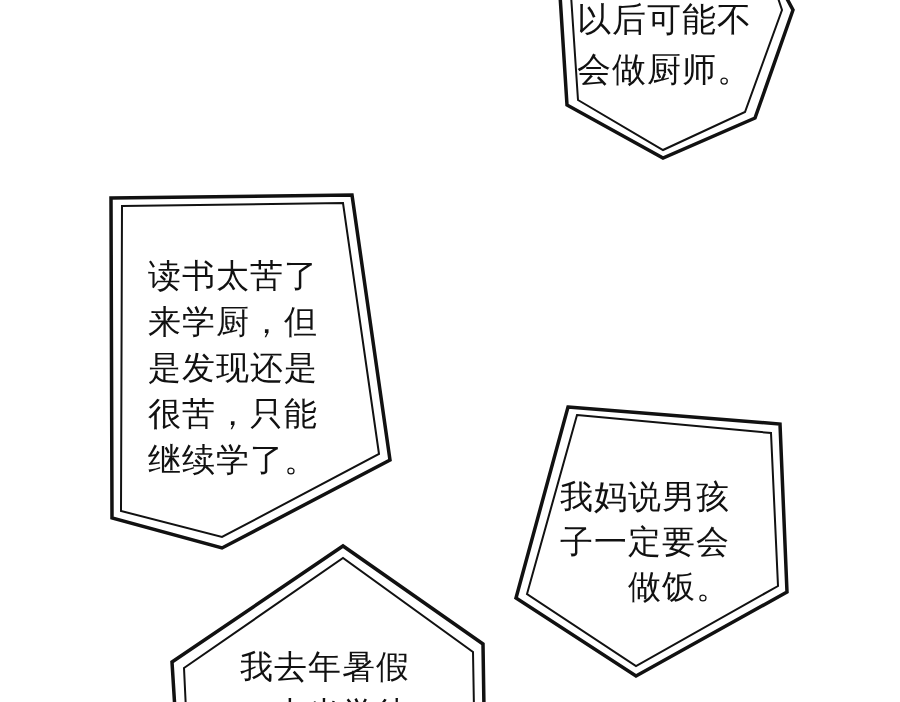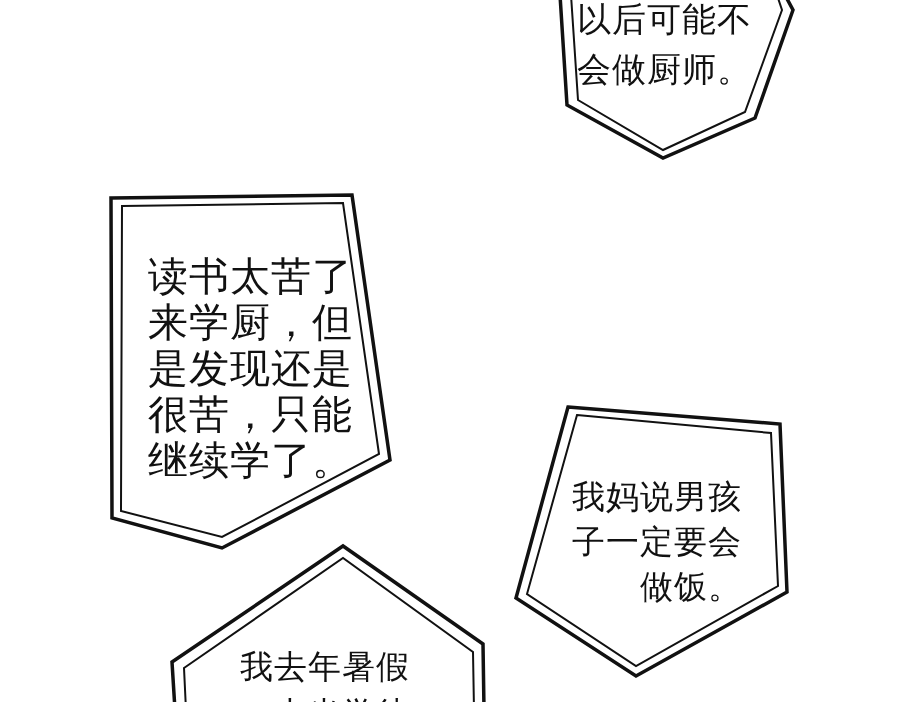--- a/index.html
+++ b/index.html
@@ -7,22 +7,22 @@
   #canvas { position: absolute; left: 0; top: 0; width: 900px; height: 702px; text-align: right; }
   .bubble-text {
     position: absolute;
     font-family: "DejaVu Sans", sans-serif;
     color: #111111;
     white-space: pre;
     line-height: 1.22;
     letter-spacing: 1px;
   }
   .t1 { left: 577px; top: -6px; font-size: 34px; line-height: 50px; }
-  .t2 { left: 148px; top: 253px; font-size: 40px; line-height: 46px; }
-  .t3 { left: 572px; top: 474px; font-size: 33px; line-height: 45px; }
+  .t2 { left: 148px; top: 253px; font-size: 33px; line-height: 46px; }
+  .t3 { left: 560px; top: 474px; font-size: 33px; line-height: 45px; }
   .t4 { left: 240px; top: 643px; font-size: 33px; line-height: 47px; }
 </style>
 </head>
 <body>
 
 <div id="canvas">
   <svg width="900" height="702" viewBox="0 0 900 702">
     <g fill="none" stroke="#111111" stroke-linejoin="miter">
 
       <g>

